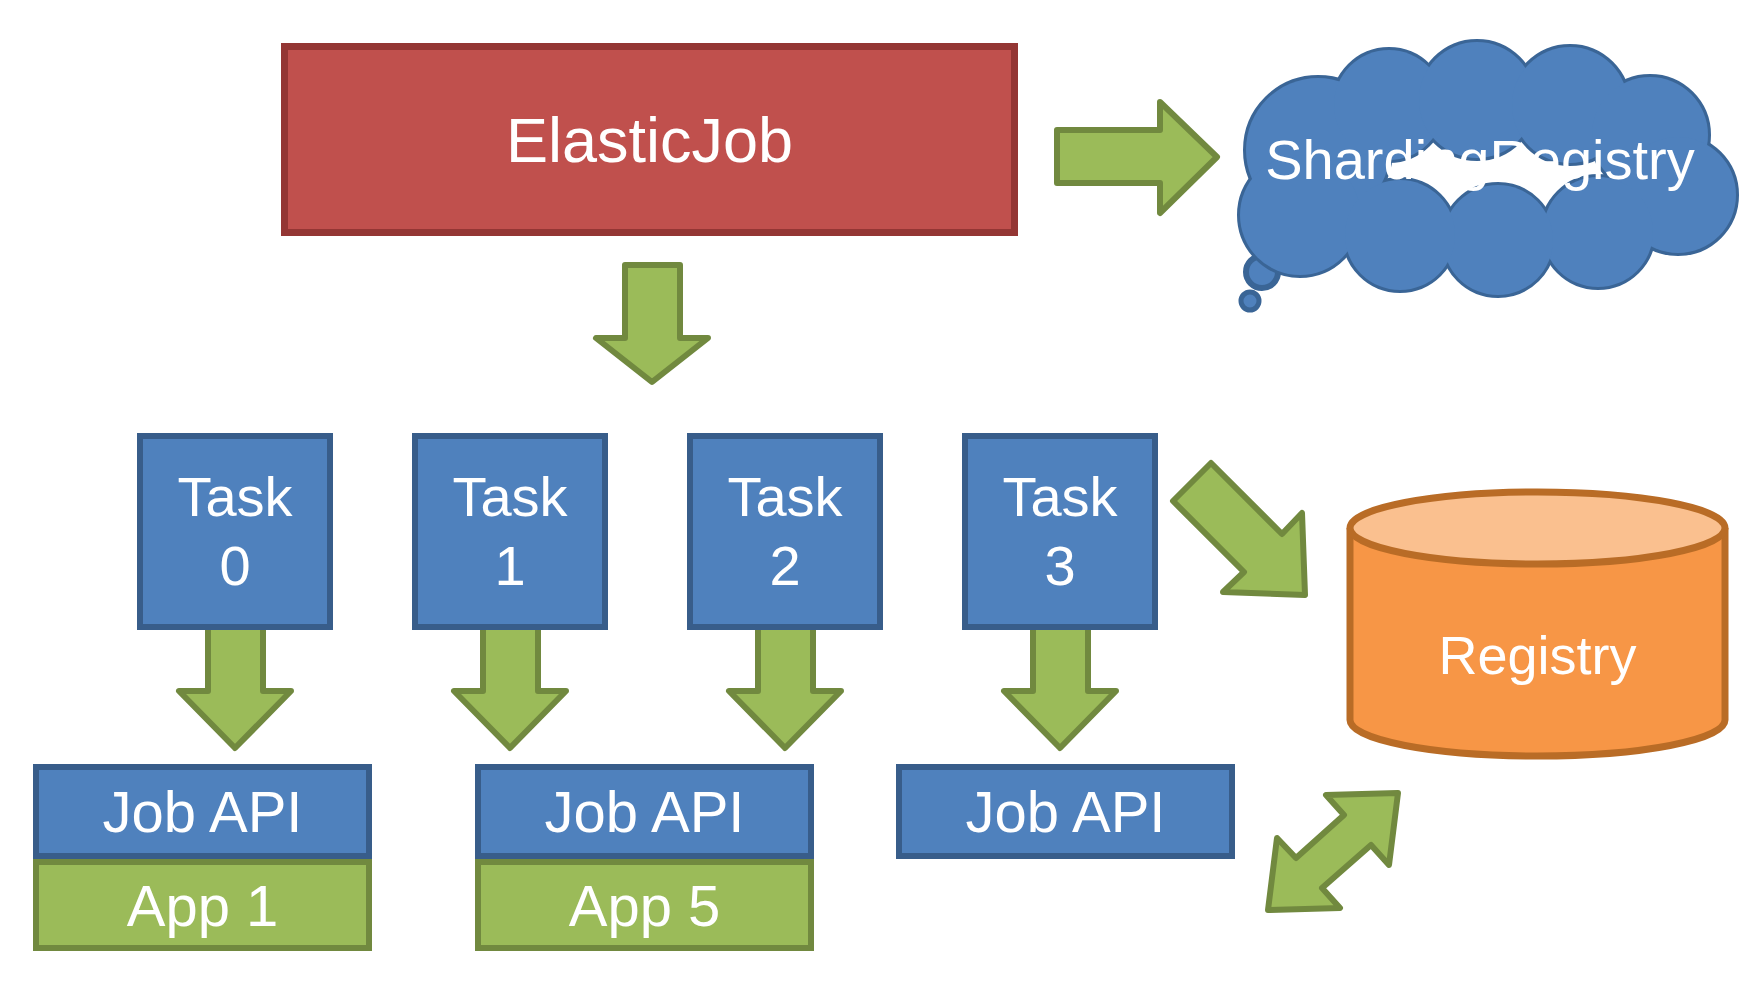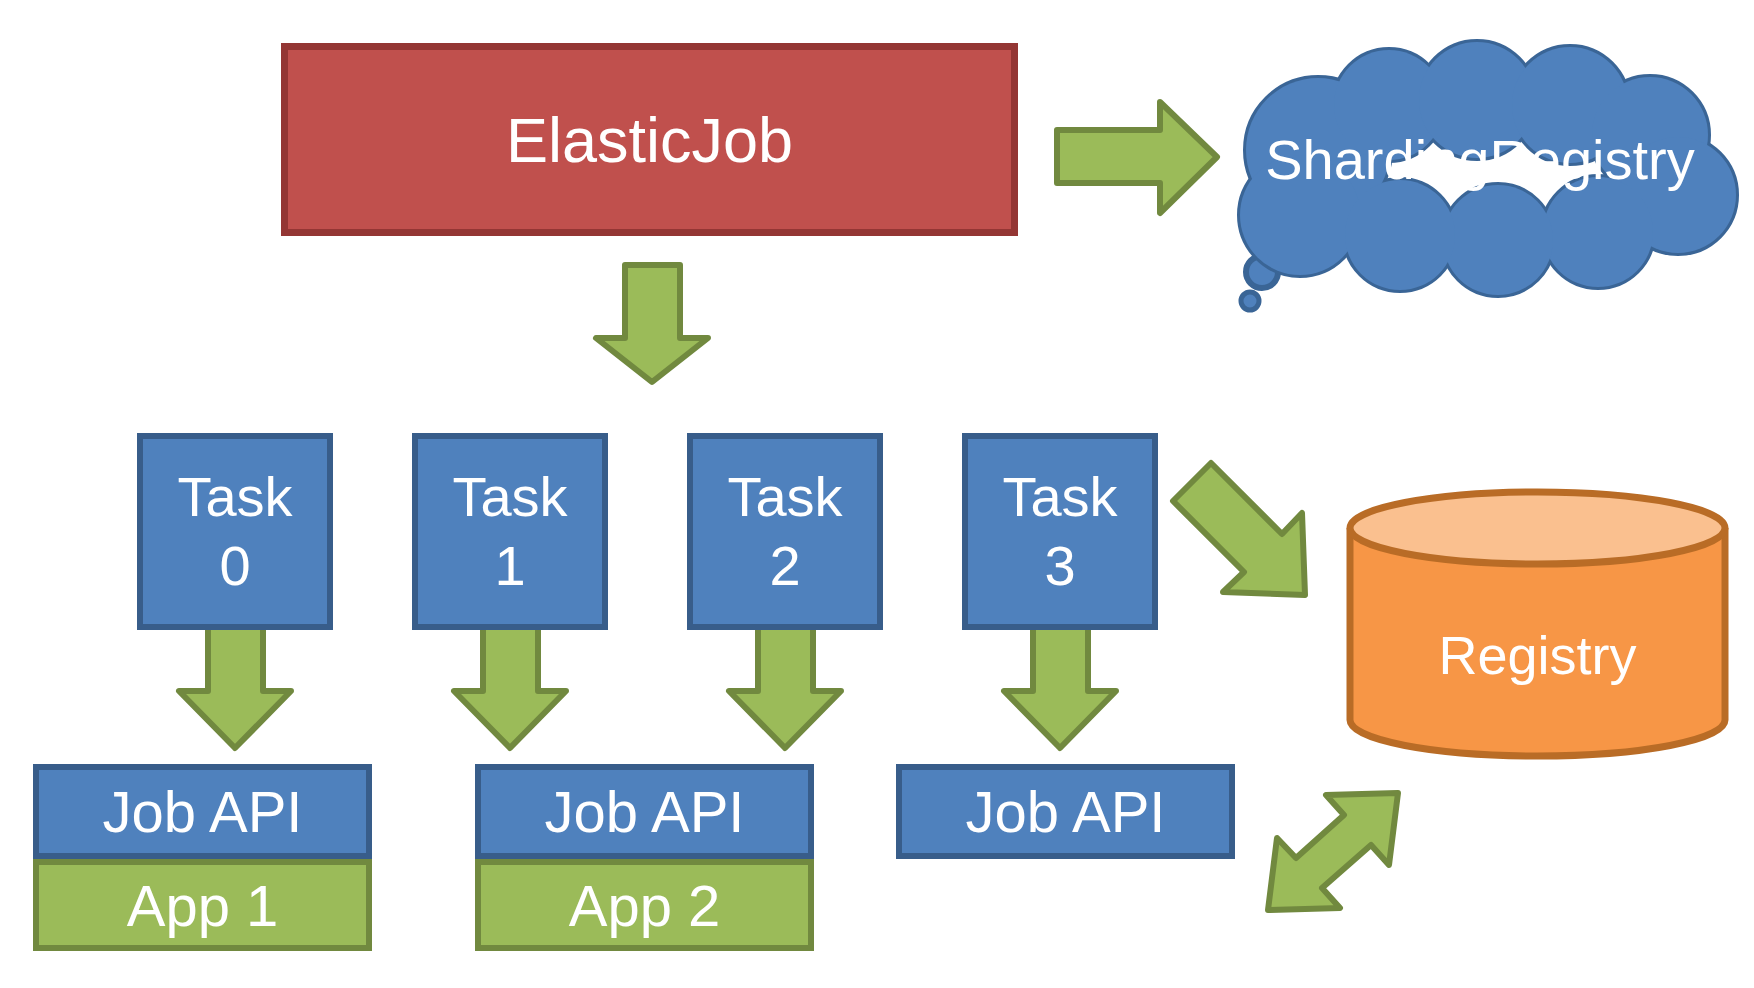--- a/index.html
+++ b/index.html
@@ -145,20 +145,20 @@
     <span>Job API</span>
   </div>
   <div class="box app-box stack-0">
     <span>App 1</span>
   </div>
 
   <div class="box api-box stack-1">
     <span>Job API</span>
   </div>
   <div class="box app-box stack-1">
-    <span>App 2</span>
+    <span>App 5</span>
   </div>
 
   <div class="box api-box stack-2">
     <span>Job API</span>
   </div>
 
 </div>
 
 </body></html>

